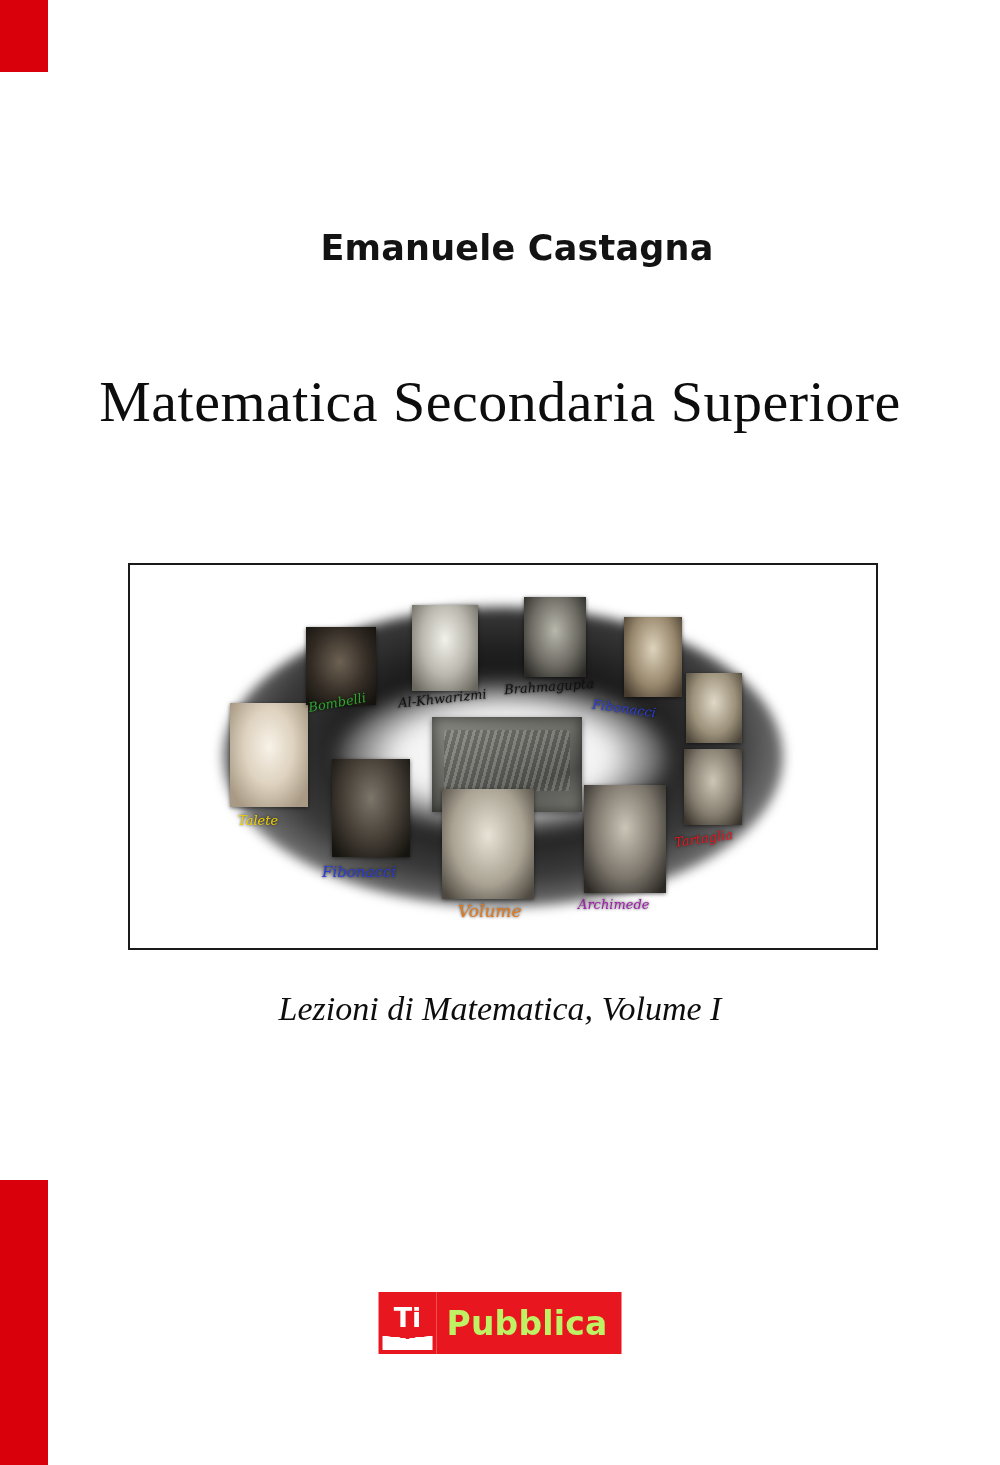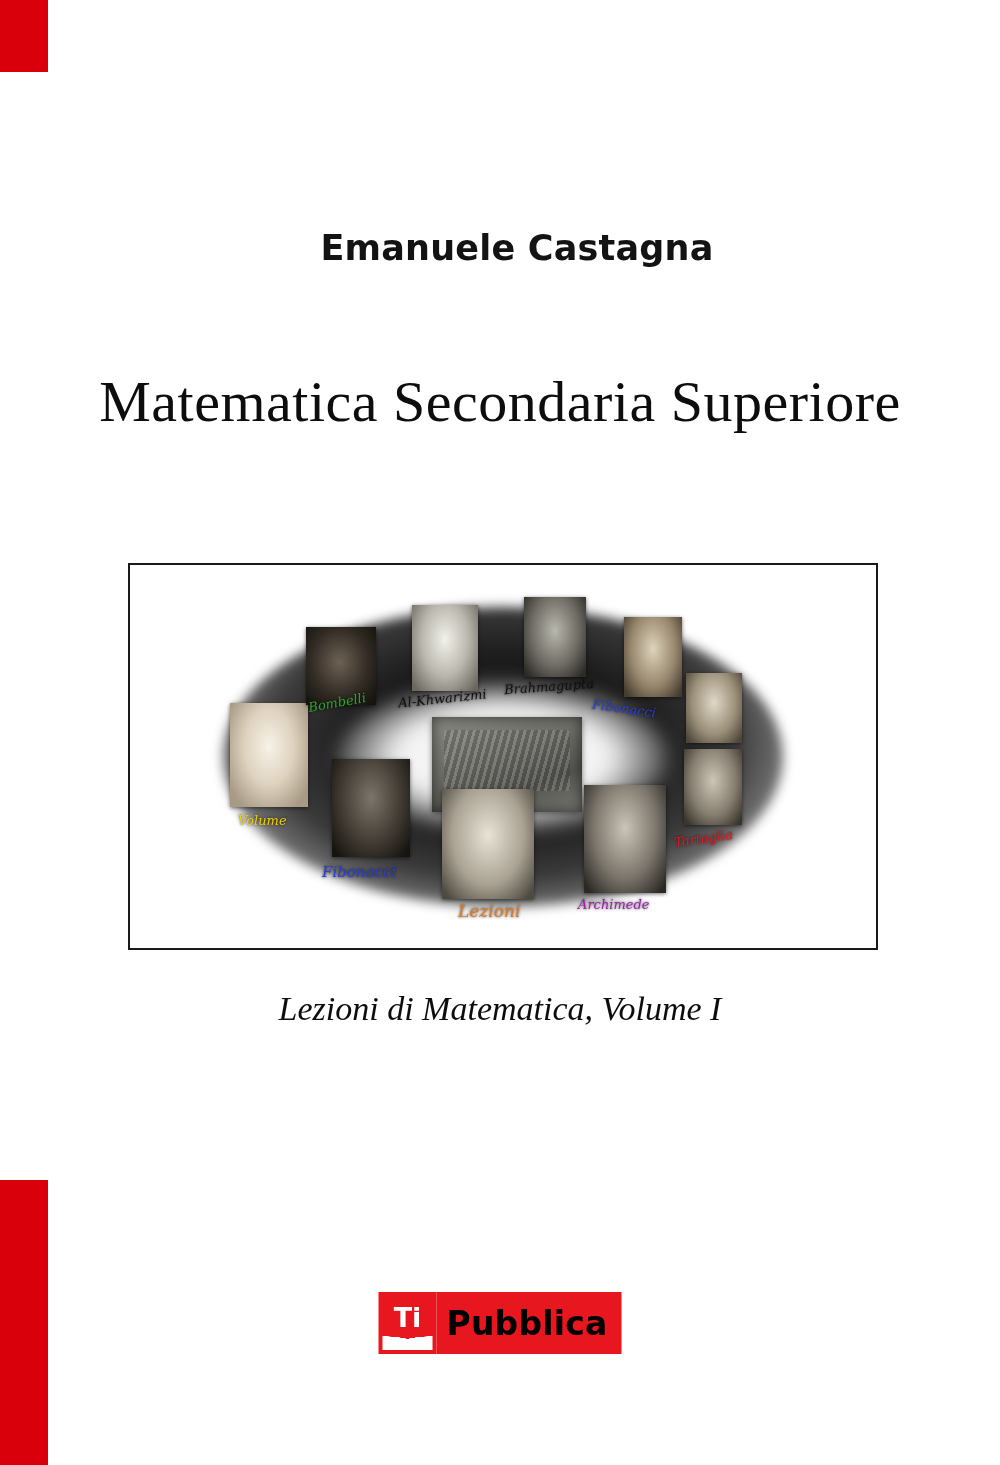--- a/index.html
+++ b/index.html
@@ -184,21 +184,21 @@
     left: 4px;
     right: 4px;
     bottom: 4px;
     height: 16px;
     background:
       radial-gradient(ellipse at 0% 100%, #ffffff 60%, rgba(255,255,255,0) 61%),
       radial-gradient(ellipse at 100% 100%, #ffffff 60%, rgba(255,255,255,0) 61%);
   }
   .logo-word {
     background: #e8171f;
-    color: #000000;
+    color: #bef264;
     font-family: "DejaVu Sans", sans-serif;
     font-weight: 700;
     font-size: 33px;
     padding: 0 14px 0 10px;
     display: flex;
     align-items: center;
     letter-spacing: 0.2px;
   }
 </style>
 </head>
@@ -214,21 +214,21 @@
 <div class="illustration">
   <div class="ellipse-bg"></div>
   <div class="ellipse-inner"></div>
 
   <div class="tablet"></div>
 
   <div class="portrait" style="left:100px; top:138px; width:78px; height:104px;
               background:linear-gradient(150deg,#efe7db 0%,#d9cdbb 45%,#b7a994 100%);">
     <div class="face" style="background:radial-gradient(ellipse at 50% 42%, #f7f2e8 0%, #ded2bf 45%, #a89a84 85%);"></div>
   </div>
-  <div class="plabel" style="left:108px; top:248px; color:#f0d000;">Volume</div>
+  <div class="plabel" style="left:108px; top:248px; color:#f0d000;">Talete</div>
 
   <div class="portrait" style="left:176px; top:62px; width:70px; height:78px;
               background:linear-gradient(150deg,#5c5346 0%,#2b2621 60%,#1a1714 100%);">
     <div class="face" style="background:radial-gradient(ellipse at 48% 45%, #6d6153 0%, #332c25 55%, #17140f 90%);"></div>
   </div>
   <div class="plabel" style="left:178px; top:130px; color:#2ea62e; transform:rotate(-10deg);">Bombelli</div>
 
   <div class="portrait" style="left:282px; top:40px; width:66px; height:86px;
               background:linear-gradient(150deg,#dcdcd6 0%,#a9a9a2 55%,#6e6e68 100%);">
     <div class="face" style="background:radial-gradient(ellipse at 50% 40%, #f2f1ea 0%, #b9b7ad 50%, #6a675f 92%);"></div>
@@ -262,21 +262,21 @@
   <div class="portrait" style="left:454px; top:220px; width:82px; height:108px;
               background:linear-gradient(150deg,#b4aea3 0%,#6f6a61 55%,#302d28 100%);">
     <div class="face" style="background:radial-gradient(ellipse at 50% 40%, #cbc5b8 0%, #7a746a 55%, #2c2925 92%);"></div>
   </div>
   <div class="plabel" style="left:448px; top:332px; color:#a21caf;">Archimede</div>
 
   <div class="portrait" style="left:312px; top:224px; width:92px; height:110px;
               background:linear-gradient(150deg,#d7d2c6 0%,#a29b8d 55%,#5b564b 100%);">
     <div class="face" style="background:radial-gradient(ellipse at 50% 42%, #e8e3d6 0%, #a9a293 55%, #4f4a41 92%);"></div>
   </div>
-  <div class="plabel" style="left:328px; top:336px; color:#e07a1f; font-size:17px;">Lezioni</div>
+  <div class="plabel" style="left:328px; top:336px; color:#e07a1f; font-size:17px;">Volume</div>
 
   <div class="portrait" style="left:202px; top:194px; width:78px; height:98px;
               background:linear-gradient(150deg,#6d675c 0%,#3a352e 55%,#191714 100%);">
     <div class="face" style="background:radial-gradient(ellipse at 50% 40%, #7d756a 0%, #403a32 55%, #16140f 92%);"></div>
   </div>
   <div class="plabel" style="left:192px; top:298px; color:#2b3fd6; font-size:15px;">Fibonacci</div>
 </div>
 
 <div class="subtitle">Lezioni di Matematica, Volume I</div>
 

